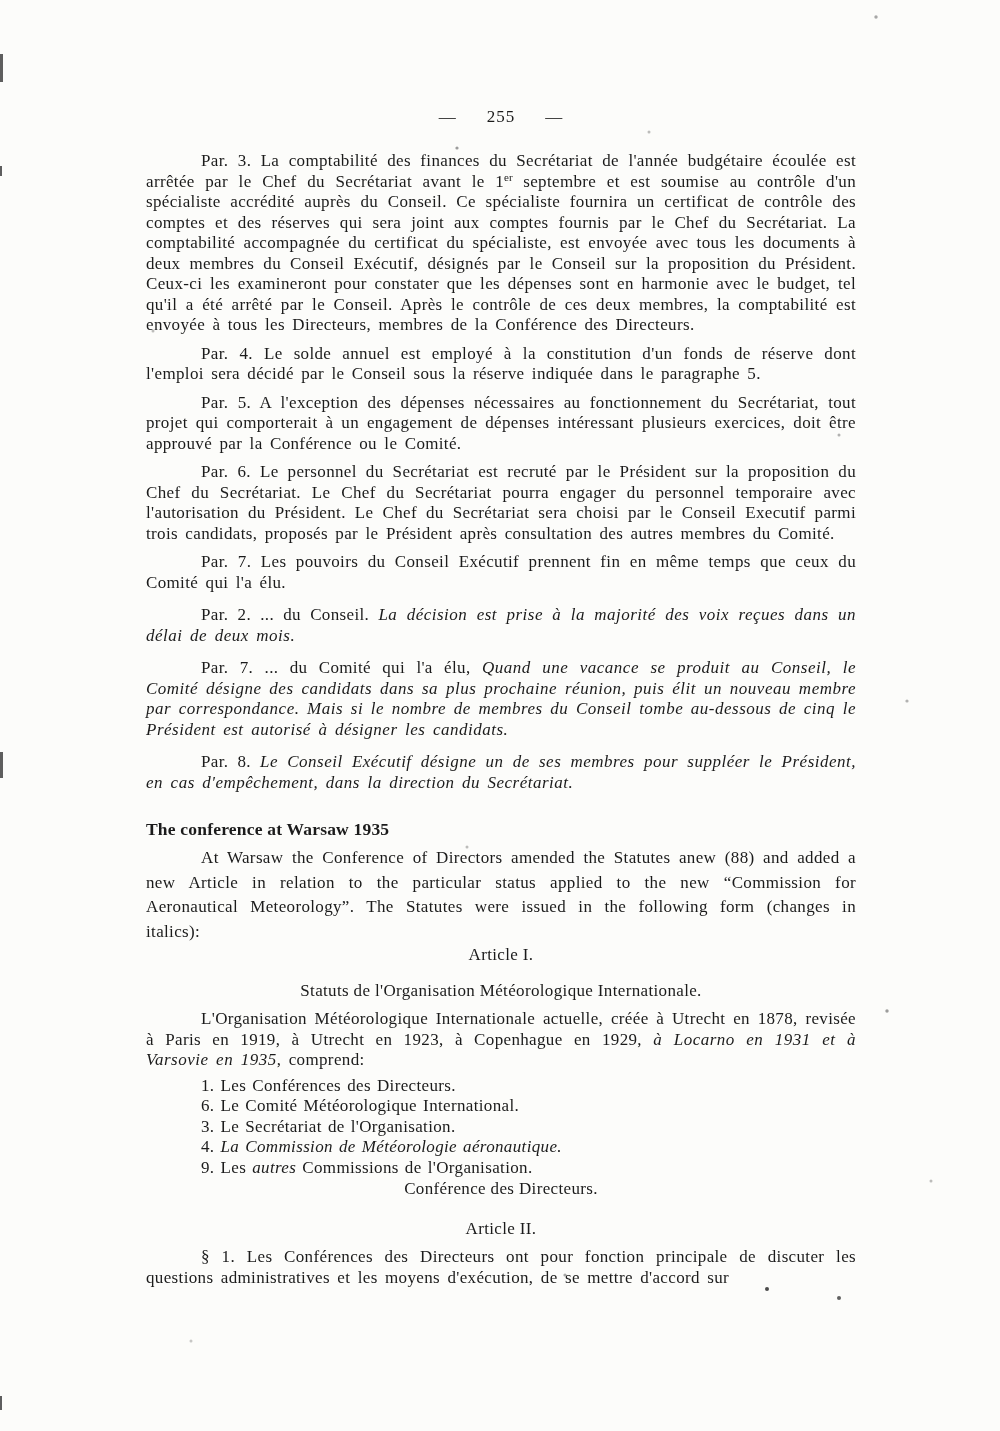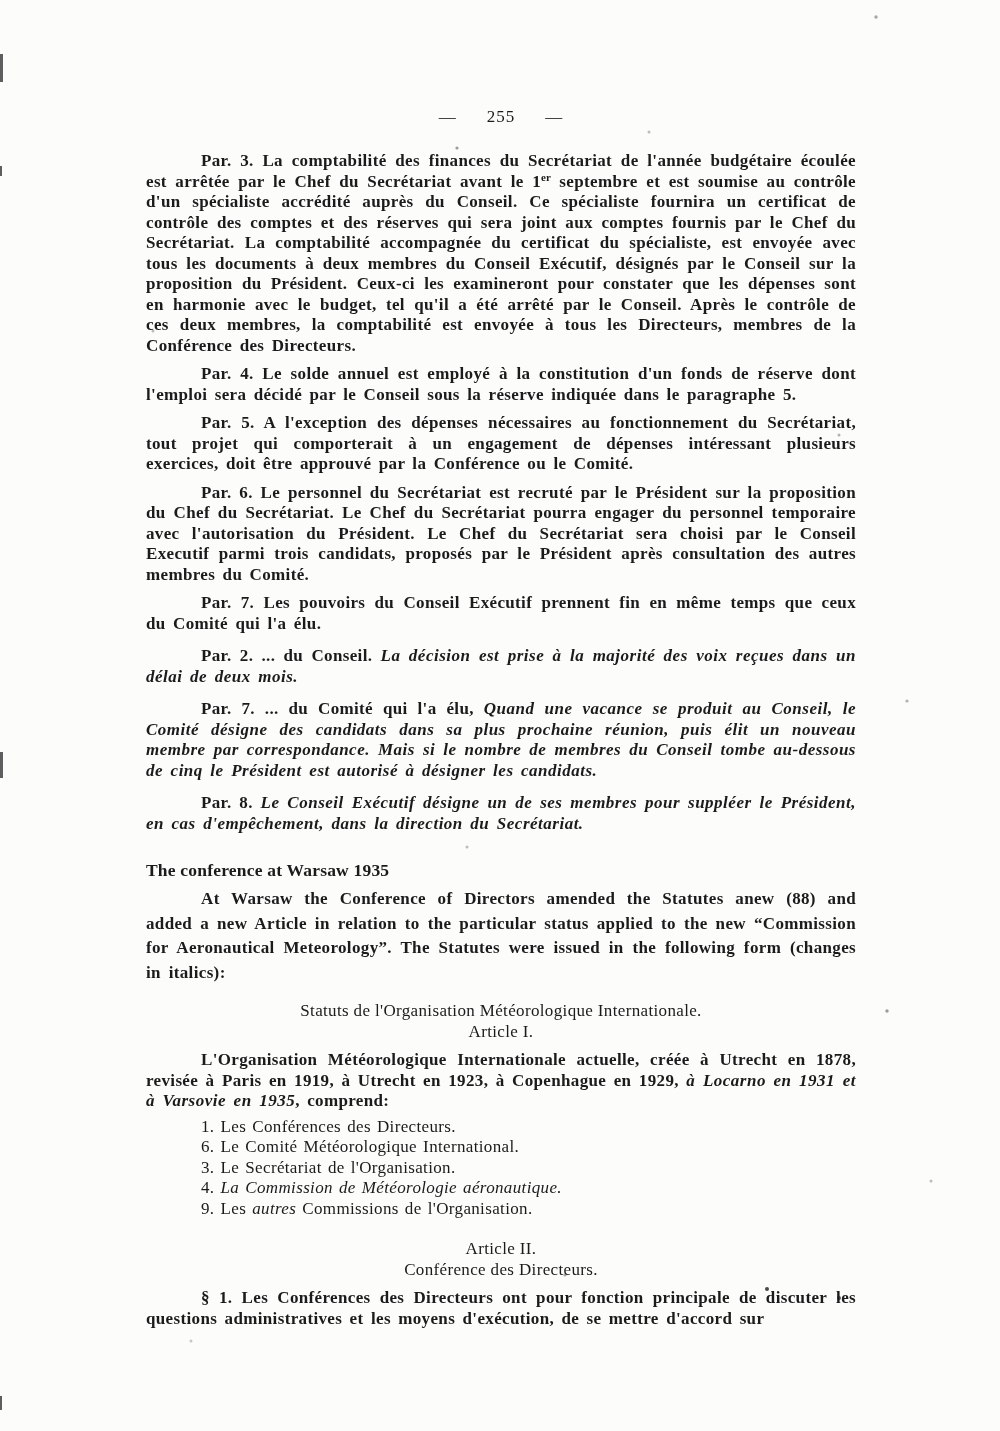--- a/index.html
+++ b/index.html
@@ -34,21 +34,20 @@
     letter-spacing: 1px;
   }
   .par {
     margin: 8px 0 0 0;
     text-align: justify;
     text-indent: 55px;
     font-size: 17px;
     line-height: 20.5px;
     letter-spacing: 0.35px;
     word-spacing: 2.8px;
-    font-weight: bold;
   }
   .par.first { margin-top: 24px; }
   .par.rev { margin-top: 12px; }
   .par em, .italic {
     font-style: italic;
     letter-spacing: 0.5px;
   }
   sup.ordinal {
     font-size: 11px;
     line-height: 0;
@@ -143,34 +142,34 @@
     <p class="par rev"><span>Par. 2. ... du Conseil. </span><em>La décision est prise à la majorité des voix reçues dans un délai de deux mois.</em></p>
 
     <p class="par rev"><span>Par. 7. ... du Comité qui l'a élu, </span><em>Quand une vacance se produit au Conseil, le Comité désigne des candidats dans sa plus prochaine réunion, puis élit un nouveau membre par correspondance. Mais si le nombre de membres du Conseil tombe au-dessous de cinq le Président est autorisé à désigner les candidats.</em></p>
 
     <p class="par rev"><span>Par. 8. </span><em>Le Conseil Exécutif désigne un de ses membres pour suppléer le Président, en cas d'empêchement, dans la direction du Secrétariat.</em></p>
 
     <h2 class="heading">The conference at Warsaw 1935</h2>
 
     <p class="par en">At Warsaw the Conference of Directors amended the Statutes anew (88) and added a new Article in relation to the particular status applied to the new “Commission for Aeronautical Meteorology”. The Statutes were issued in the following form (changes in italics):</p>
 
+    <p class="center">Article I.</p>
+
     <p class="center statuts-title">Statuts de l'Organisation Météorologique Internationale.</p>
-
-    <p class="center">Article I.</p>
 
     <p class="par"><span>L'Organisation Météorologique Internationale actuelle, créée à Utrecht en 1878, revisée à Paris en 1919, à Utrecht en 1923, à Copenhague en 1929, </span><em>à Locarno en 1931 et à Varsovie en 1935</em><span>, comprend:</span></p>
 
     <div class="list">
       <p class="list-item">1. Les Conférences des Directeurs.</p>
       <p class="list-item">6. Le Comité Météorologique International.</p>
       <p class="list-item">3. Le Secrétariat de l'Organisation.</p>
       <p class="list-item"><span>4. </span><em>La Commission de Météorologie aéronautique.</em></p>
       <p class="list-item"><span>9. Les </span><em>autres</em><span> Commissions de l'Organisation.</span></p>
     </div>
 
+    <p class="center">Conférence des Directeurs.</p>
+
     <p class="center article2">Article II.</p>
-
-    <p class="center">Conférence des Directeurs.</p>
 
     <p class="par">§ 1. Les Conférences des Directeurs ont pour fonction principale de discuter les questions administratives et les moyens d'exécution, de se mettre d'accord sur</p>
 
   </div>
 </div>
 
 </body></html>

